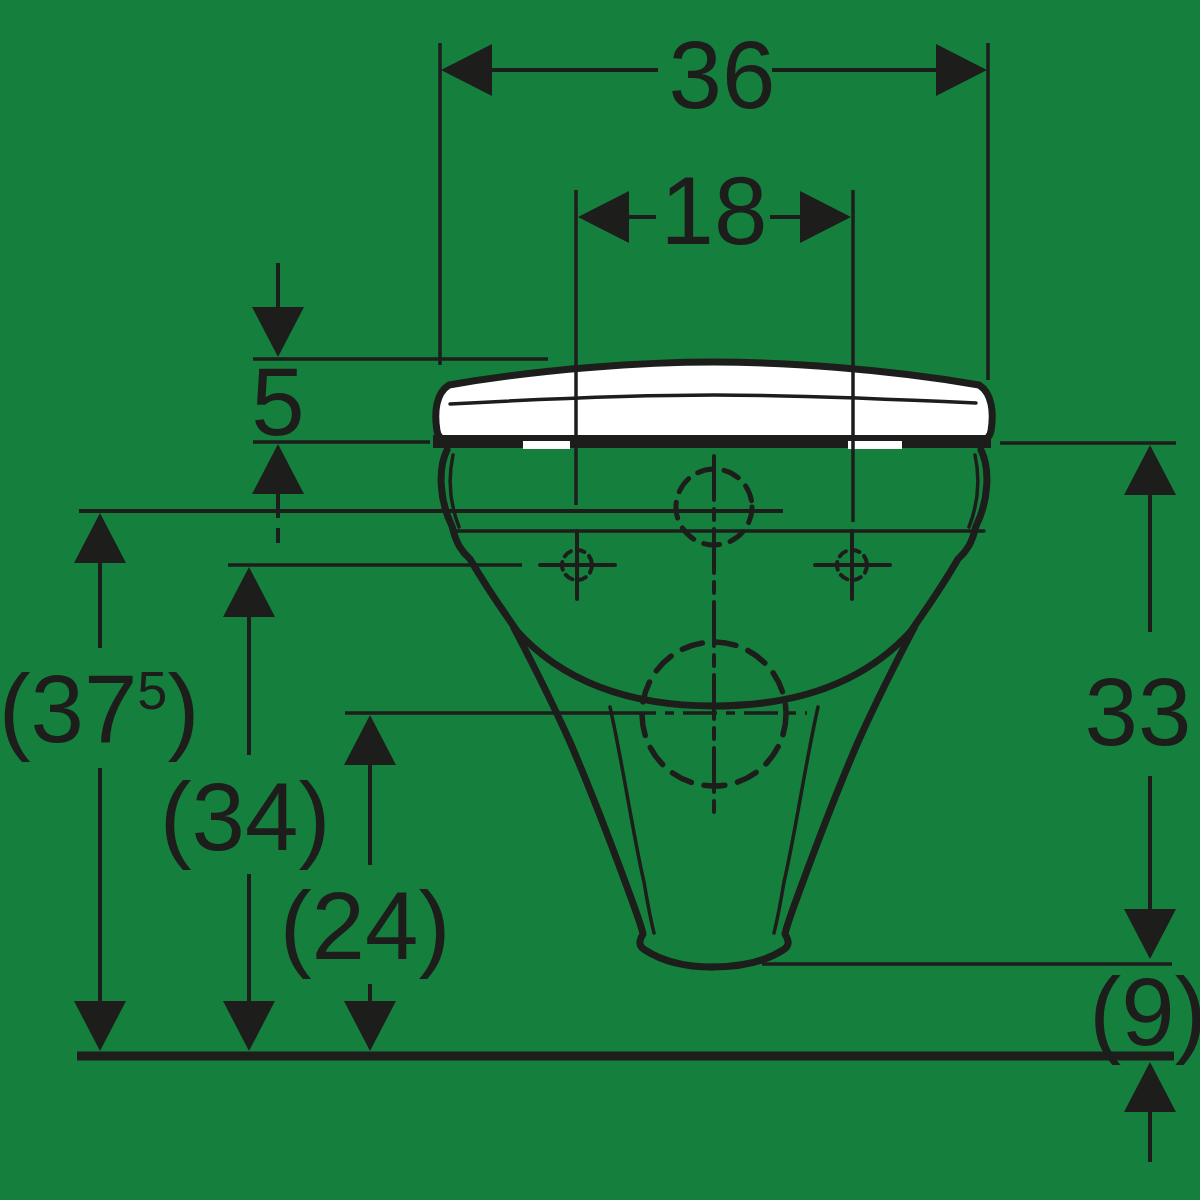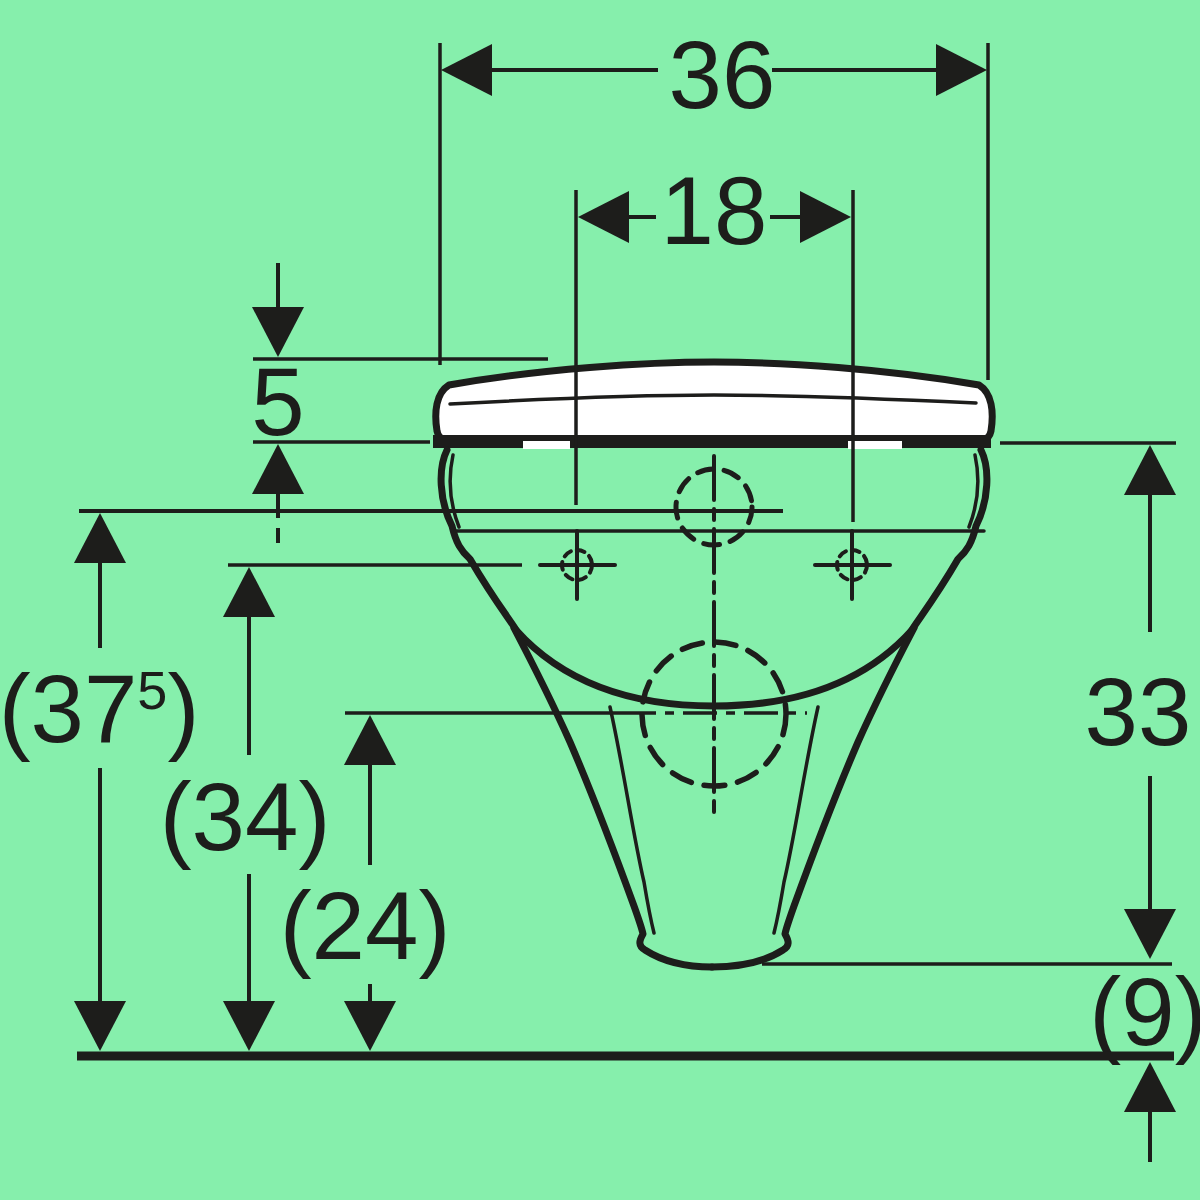--- a/index.html
+++ b/index.html
@@ -1,16 +1,16 @@
 <!DOCTYPE html>
 <html><head>
 <meta charset="utf-8">
 <style>
   html,body{margin:0;padding:0;background:#ffffff;}
-  .canvas{position:relative;width:1200px;height:1200px;background:#86efac;overflow:hidden;}
+  .canvas{position:relative;width:1200px;height:1200px;background:#15803d;overflow:hidden;}
   svg{display:block;}
   text{font-family:"Liberation Sans","DejaVu Sans",sans-serif;fill:#1d1d1b;}
   .num{font-size:96px;}
   .sup{font-size:54px;}
 </style>
 </head>
 <body>
 
 <div class="canvas">
 <svg width="1200" height="1200" viewBox="0 0 1200 1200">

